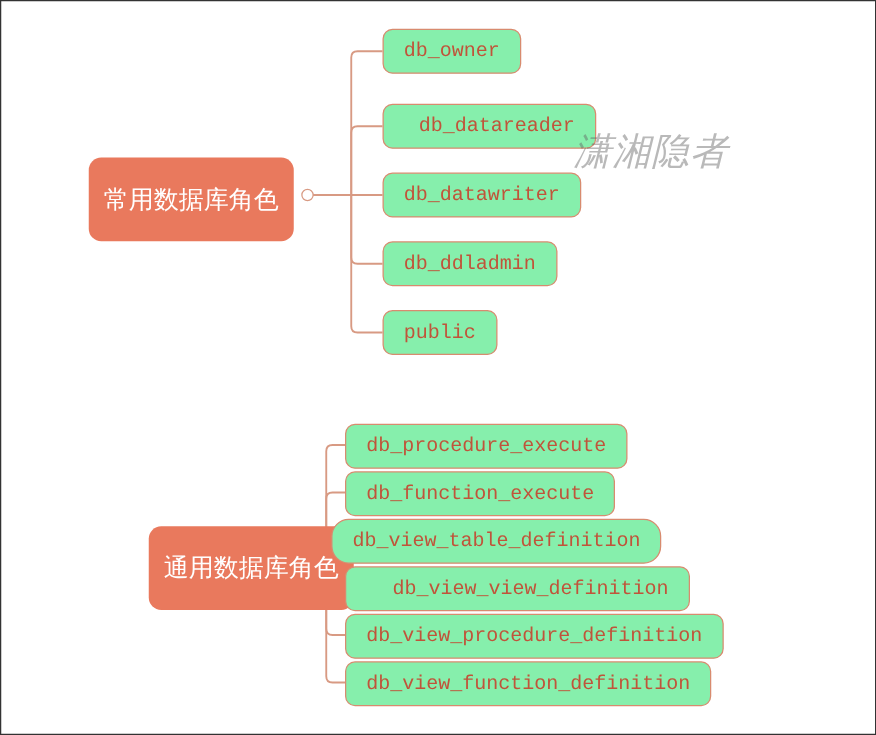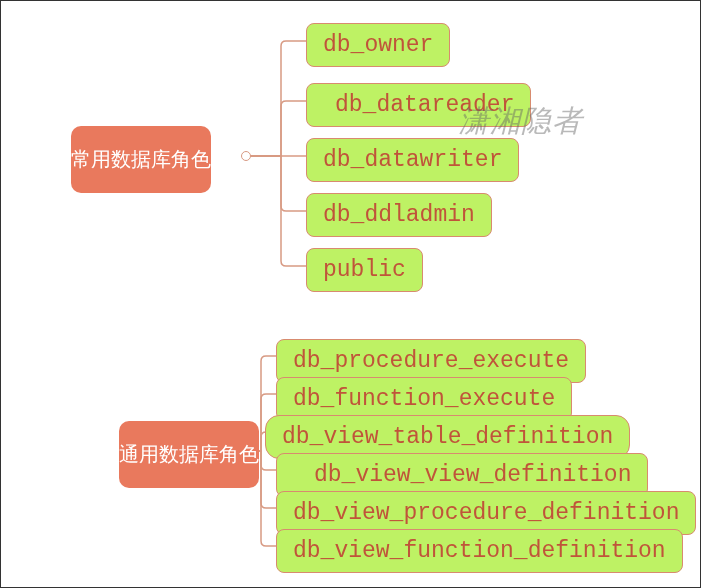--- a/index.html
+++ b/index.html
@@ -15,30 +15,30 @@
     height: 588px;
     border: 1px solid #333;
     position: relative;
     background: #fff;
   }
   .node {
     position: absolute;
     border: 1px solid #d88b6f;
     border-radius: 8px;
     padding: 8px 16px;
-    font-size: 23px;
+    font-size: 16px;
     color: #c0543a;
-    background: #bef264;
+    background: #86efac;
     white-space: nowrap;
   }
   .root {
     background: #e9795d;
     color: #fff;
     border: none;
-    padding: 20px 0;
+    padding: 20px 12px;
     font-size: 20px;
     font-family: "Microsoft YaHei", "PingFang SC", sans-serif;
     border-radius: 10px;
   }
   .connector {
     position: absolute;
     stroke: #d89a83;
     stroke-width: 1.5;
     fill: none;
   }

